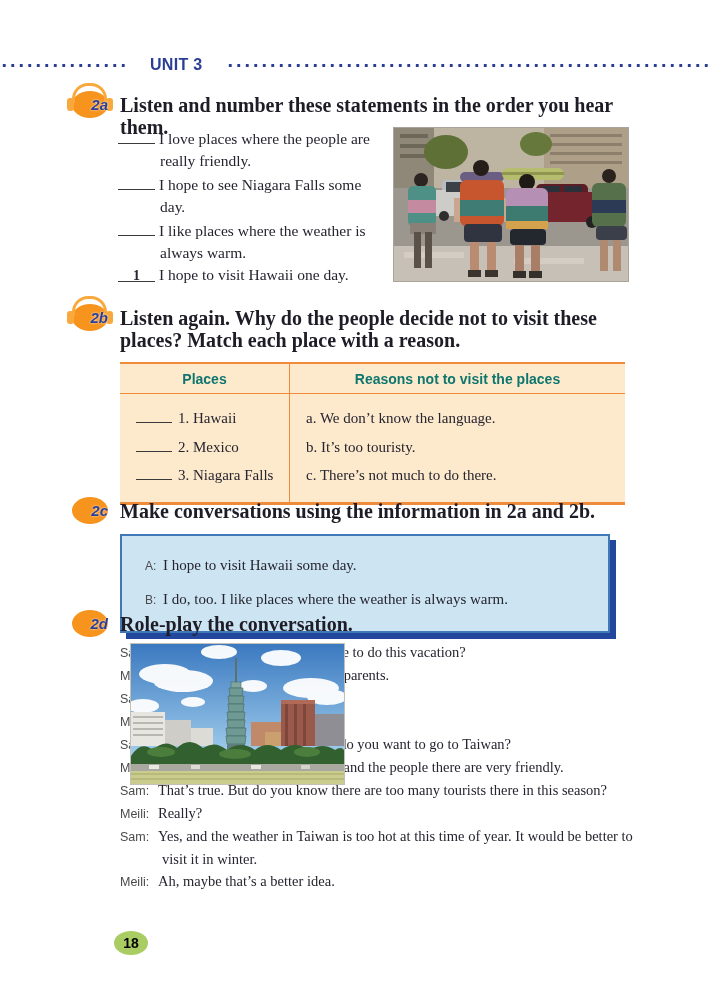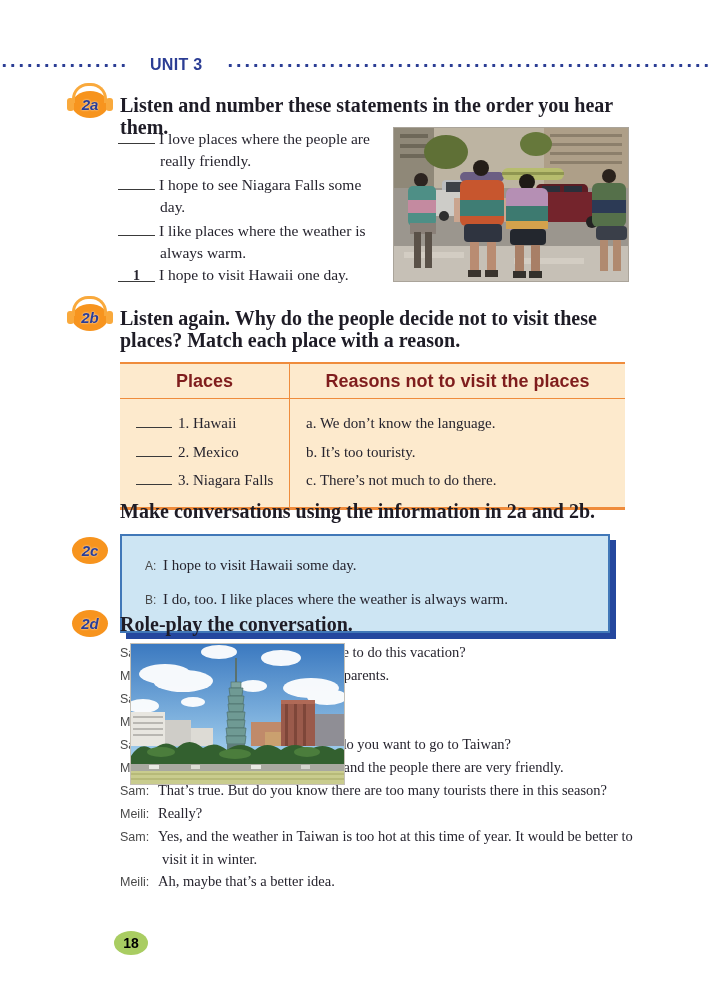--- a/index.html
+++ b/index.html
@@ -9,21 +9,21 @@
   
   .rule{position:absolute;top:56px;left:0;right:0;display:flex;align-items:center;gap:24px;}
   .dots{height:5px;background-image:radial-gradient(circle 1.9px at 50% 50%, #2b3d94 92%, transparent 100%);
         background-size:8.5px 5px;background-repeat:repeat-x;background-position:left center;}
   .dots.left{width:126px;}
   .dots.right{flex:1;}
   .unit-label{font-family:"Liberation Sans",sans-serif;font-weight:bold;font-size:16px;color:#2b3d94;letter-spacing:.3px;}
 
   
   .badge{position:absolute;left:72px;width:36px;height:27px;background:#f7941e;border-radius:50%;
-         display:flex;align-items:center;justify-content:center;z-index:2;
+         display:flex;align-items:center;justify-content:flex-end;z-index:2;
          font-family:"Liberation Sans",sans-serif;font-weight:bold;font-style:italic;font-size:15px;color:#2b3d94;}
   .badge .lbl{position:relative;z-index:3;text-shadow:0 0 2px #fff;}
   .badge.phones::before{content:"";position:absolute;top:-8px;left:0;width:29px;height:17px;
          border:3.5px solid #f9a93c;border-bottom:none;border-radius:16px 16px 0 0;}
   .badge.phones::after{content:"";position:absolute;top:7px;left:-5px;width:7px;height:13px;
          border-radius:3px;background:#f9a93c;box-shadow:39px 0 0 #f9a93c;}
 
   .sec-title{position:absolute;left:120px;margin:0;font-weight:bold;font-size:20px;color:#1e1c26;line-height:22px;}
 
   
@@ -34,21 +34,21 @@
 
   .photo{position:absolute;border:1px solid #aaa49a;background:#ddd;}
   #photo1{left:393px;top:127px;width:234px;height:153px;}
   .photo svg{display:block;}
 
   
   .tbl{position:absolute;left:120px;top:362px;width:505px;background:#fdeacd;
        border-top:2.5px solid #ef8c3c;border-bottom:3px solid #ef8c3c;}
   .tbl .hdr{display:grid;grid-template-columns:170px 1fr;border-bottom:1.5px solid #ef8c3c;}
   .tbl .hdr div{padding:7px 0 6px;text-align:center;font-family:"Liberation Sans",sans-serif;
-       font-weight:bold;font-size:18px;color:#7f1d1d;}
+       font-weight:bold;font-size:14px;color:#0f766e;}
   .tbl .hdr div:first-child{border-right:1.5px solid #ef8c3c;}
   .tbl .bdy{display:grid;grid-template-columns:170px 1fr;}
   .tbl .places{padding:10px 0 12px 16px;border-right:1.5px solid #ef8c3c;}
   .tbl .reasons{padding:10px 0 12px 16px;}
   .tbl p{margin:0;line-height:28.5px;font-size:15px;}
   .tbl .blank{width:36px;margin-right:6px;}
 
   
   .example{position:absolute;left:120px;top:534px;width:462px;background:#cde5f3;
            border:2px solid #4178b8;box-shadow:6px 6px 0 #24479e;padding:7px 12px 9px;}
@@ -179,21 +179,21 @@
         <p><span class="blank"></span><span>3. Niagara Falls</span></p>
       </div>
       <div class="reasons">
         <p>a. We don’t know the language.</p>
         <p>b. It’s too touristy.</p>
         <p>c. There’s not much to do there.</p>
       </div>
     </div>
   </div>
 
-  <div class="badge" style="top:497px;margin-top:40px;">
+  <div class="badge" style="top:497px;">
     <span class="lbl">2c</span>
   </div>
   <p class="sec-title" style="top:500px;width:540px;">Make conversations using the information in 2a and 2b.</p>
 
   <div class="example">
     <p><span class="speaker">A:</span><span>I hope to visit Hawaii some day.</span></p>
     <p><span class="speaker">B:</span><span>I do, too. I like places where the weather is always warm.</span></p>
   </div>
 
   <div class="badge" style="top:610px;">

